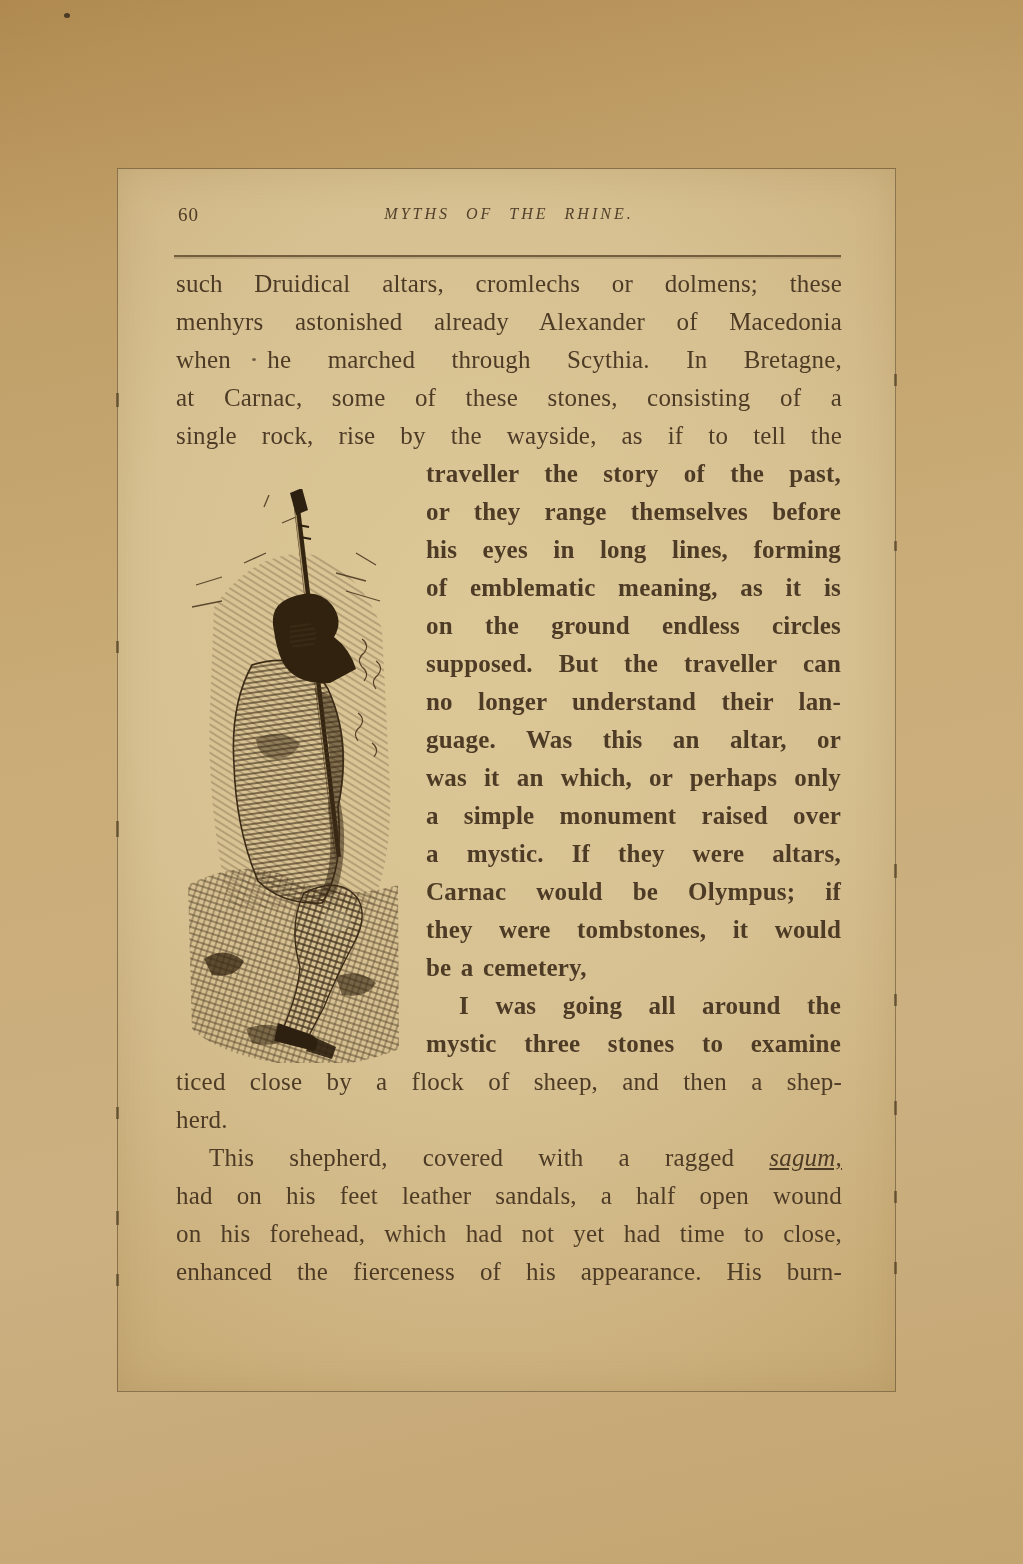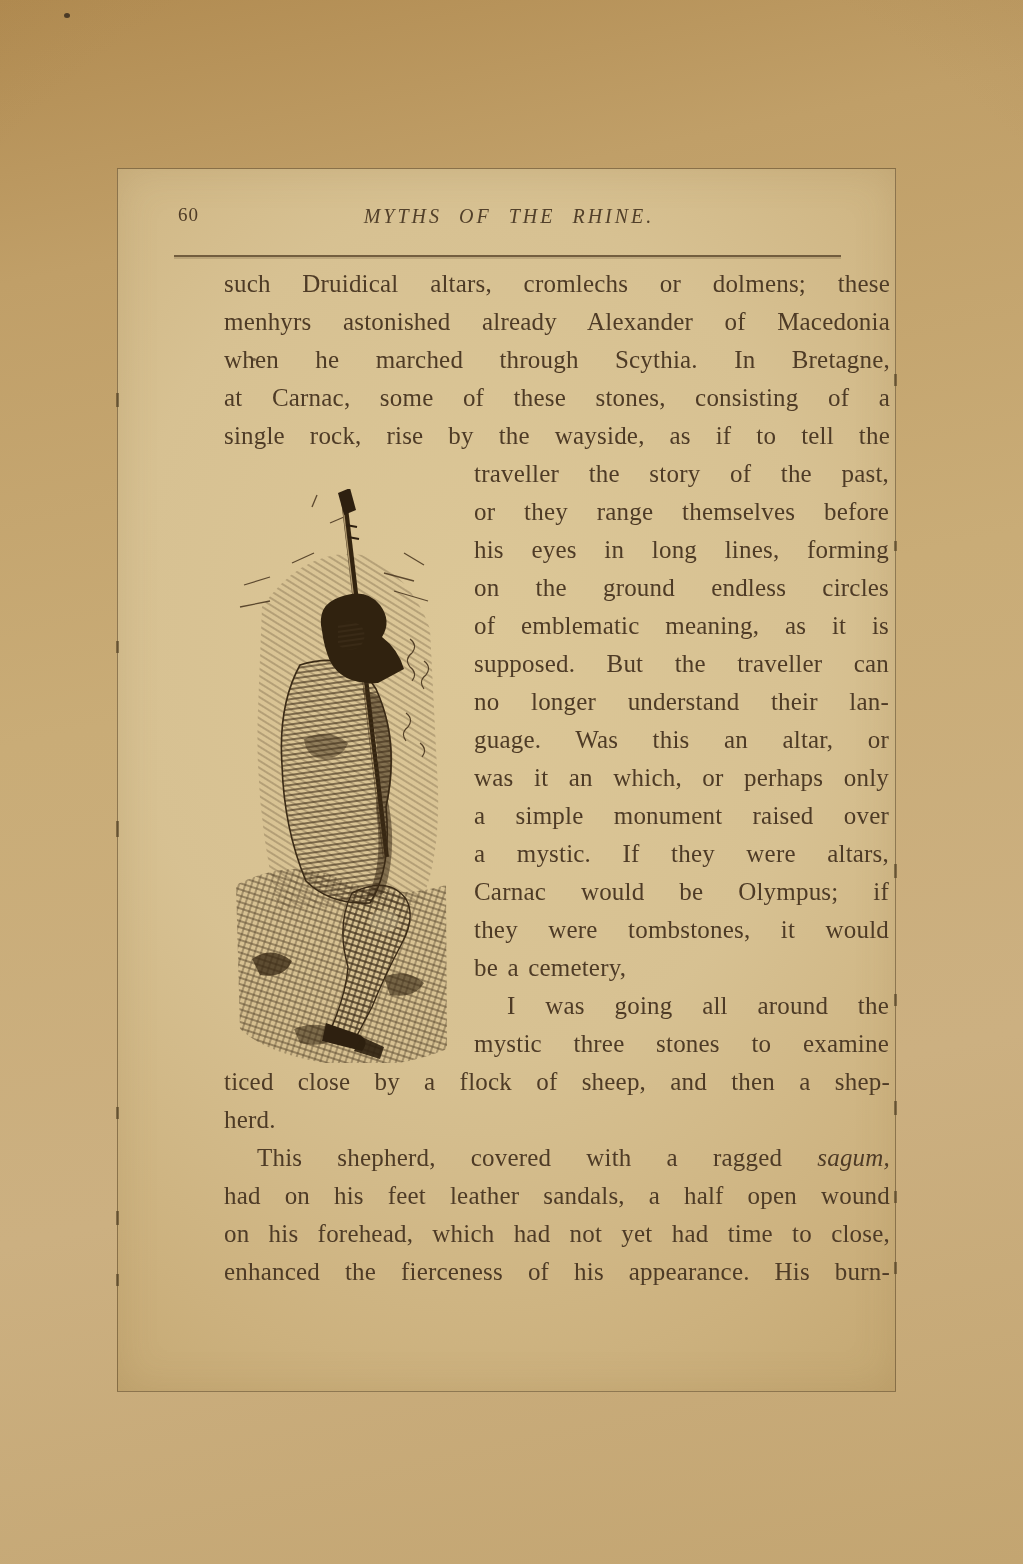--- a/index.html
+++ b/index.html
@@ -20,35 +20,35 @@
     border:1px solid rgba(84,62,32,.55);
     box-shadow:inset 0 0 40px rgba(140,105,55,.18);
   }
   .tick{position:absolute;width:3px;background:rgba(70,52,28,.55);}
   .tick.l{left:-2px;} .tick.r{right:-2px;}
 
   .header-row{position:absolute;left:58px;top:32px;width:666px;height:36px;color:#4e3b26;}
   .page-number{position:absolute;left:2px;top:3px;font-size:19px;letter-spacing:1px;}
   .running-title{
     position:absolute;left:0;top:4px;width:100%;text-align:center;
-    font-style:italic;font-size:20px;letter-spacing:3px;word-spacing:9px;color:#52402a;
+    font-style:italic;font-size:16px;letter-spacing:3px;word-spacing:9px;color:#52402a;
   }
   .rule{position:absolute;left:56px;top:86px;width:667px;height:2px;background:#574329;opacity:.78;
         box-shadow:0 2px 0 rgba(87,67,41,.25);}
 
-  .body-text{position:absolute;left:58px;top:96px;width:666px;margin-left:48px;}
+  .body-text{position:absolute;left:58px;top:96px;width:666px;}
   .line{
     font-size:25px;line-height:38px;height:38px;color:#4e3b26;
     text-align:justify;text-align-last:justify;letter-spacing:.2px;word-spacing:3px;
   }
   .line.full{width:666px;}
-  .line.narrow{margin-left:250px;width:415px;}
+  .line.narrow{margin-left:250px;width:415px;font-weight:bold;}
   .line.end{text-align-last:left;}
   .line.ind{text-indent:33px;}
-  .line .it{font-style:italic;}
+  .line .it{font-style:italic;text-decoration:underline;}
 
   .engraving{position:absolute;left:10px;top:224px;width:215px;height:574px;}
 </style>
 </head>
 <body>
 
 <div class="speck speck-a"></div>
 
 <div class="page">
   <div class="speck speck-b"></div>
@@ -138,22 +138,22 @@
     </div>
 
     <div class="line full j">such Druidical altars, cromlechs or dolmens; these</div>
     <div class="line full j">menhyrs astonished already Alexander of Macedonia</div>
     <div class="line full j">when he marched through Scythia. In Bretagne,</div>
     <div class="line full j">at Carnac, some of these stones, consisting of a</div>
     <div class="line full j">single rock, rise by the wayside, as if to tell the</div>
     <div class="line narrow j">traveller the story of the past,</div>
     <div class="line narrow j">or they range themselves before</div>
     <div class="line narrow j">his eyes in long lines, forming</div>
+    <div class="line narrow j">of emblematic meaning, as it is</div>
     <div class="line narrow j">on the ground endless circles</div>
-    <div class="line narrow j">of emblematic meaning, as it is</div>
     <div class="line narrow j">supposed. But the traveller can</div>
     <div class="line narrow j">no longer understand their lan-</div>
     <div class="line narrow j">guage. Was this an altar, or</div>
     <div class="line narrow j">was it an which, or perhaps only</div>
     <div class="line narrow j">a simple monument raised over</div>
     <div class="line narrow j">a mystic. If they were altars,</div>
     <div class="line narrow j">Carnac would be Olympus; if</div>
     <div class="line narrow j">they were tombstones, it would</div>
     <div class="line narrow end">be a cemetery,</div>
     <div class="line narrow j ind">I was going all around the</div>

